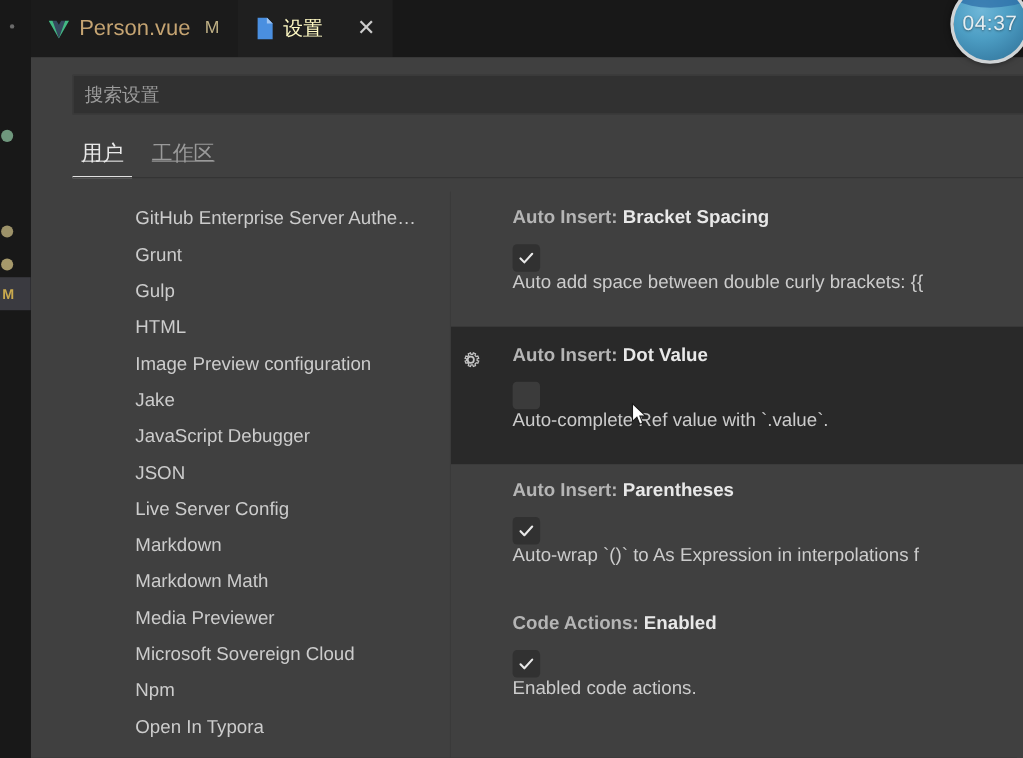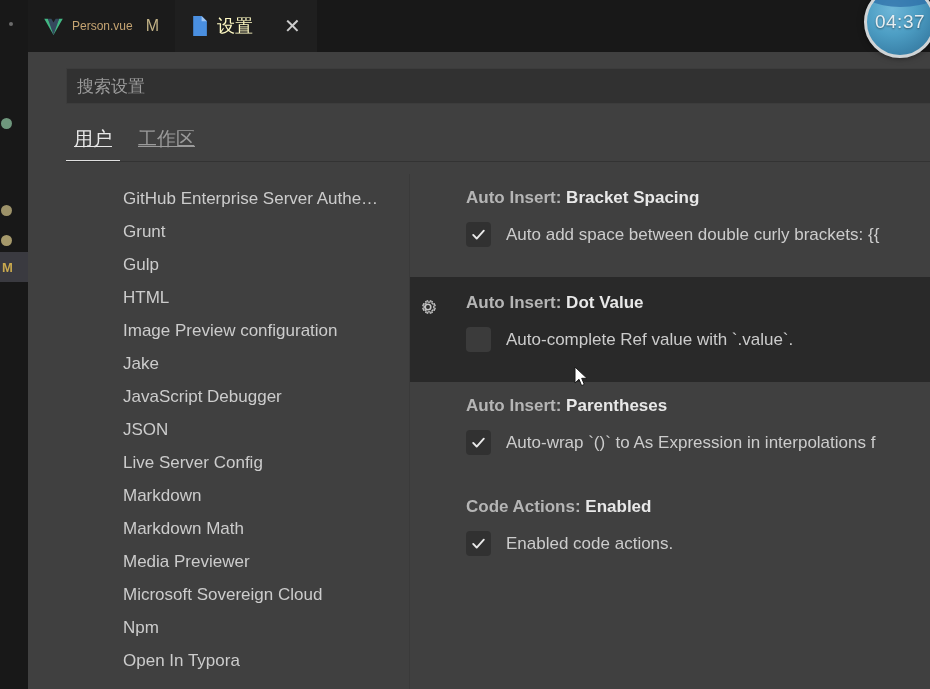--- a/index.html
+++ b/index.html
@@ -57,21 +57,21 @@
     padding: 0 16px;
     height: 52px;
     font-size: 17px;
     color: #9d9d9d;
     position: relative;
     white-space: nowrap;
     cursor: pointer;
   }
   .tab.inactive { background: #1b1b1b; }
   .tab.active { background: #1f1f1f; color: #e3e3e3; }
-  .tab-label-vue { color: #c5a472; font-size: 12px; }
+  .tab-label-vue { color: #c5a472; font-size: 20px; }
   .tab-mod {
     color: #c0b186; font-size: 16px; margin-left: 4px;
   }
   .tab-label-cn { color: #fef9c3; font-size: 18px; }
   .tab-close {
     font-size: 20px; color: #cccccc; margin-left: 22px;
     line-height: 1; cursor: pointer;
   }
   .vue-icon { width: 19px; height: 17px; display: block; }
   .doc-icon { width: 17px; height: 20px; display: block; }
@@ -156,22 +156,23 @@
     position: absolute; left: 8px; top: 20px;
     width: 20px; height: 20px;
     cursor: pointer;
   }
   .s-title {
     font-size: 17px; color: #b5b5b5; font-weight: 700;
     margin-bottom: 14px; white-space: nowrap;
   }
   .s-title b { color: #e8e8e8; font-weight: 700; }
   .s-check-row {
-    display: flex; align-items: center; gap: 15px;
+    display: flex; align-items: flex-start; 
     white-space: nowrap;
+    flex-direction: column;
   }
   .cbox {
     width: 25px; height: 25px; flex: 0 0 25px;
     border-radius: 4px;
     background: #313131;
     display: flex; align-items: center; justify-content: center;
     cursor: pointer;
   }
   .cbox.light { background: #3b3b3b; }
   .cbox svg { width: 17px; height: 17px; display: block; }

